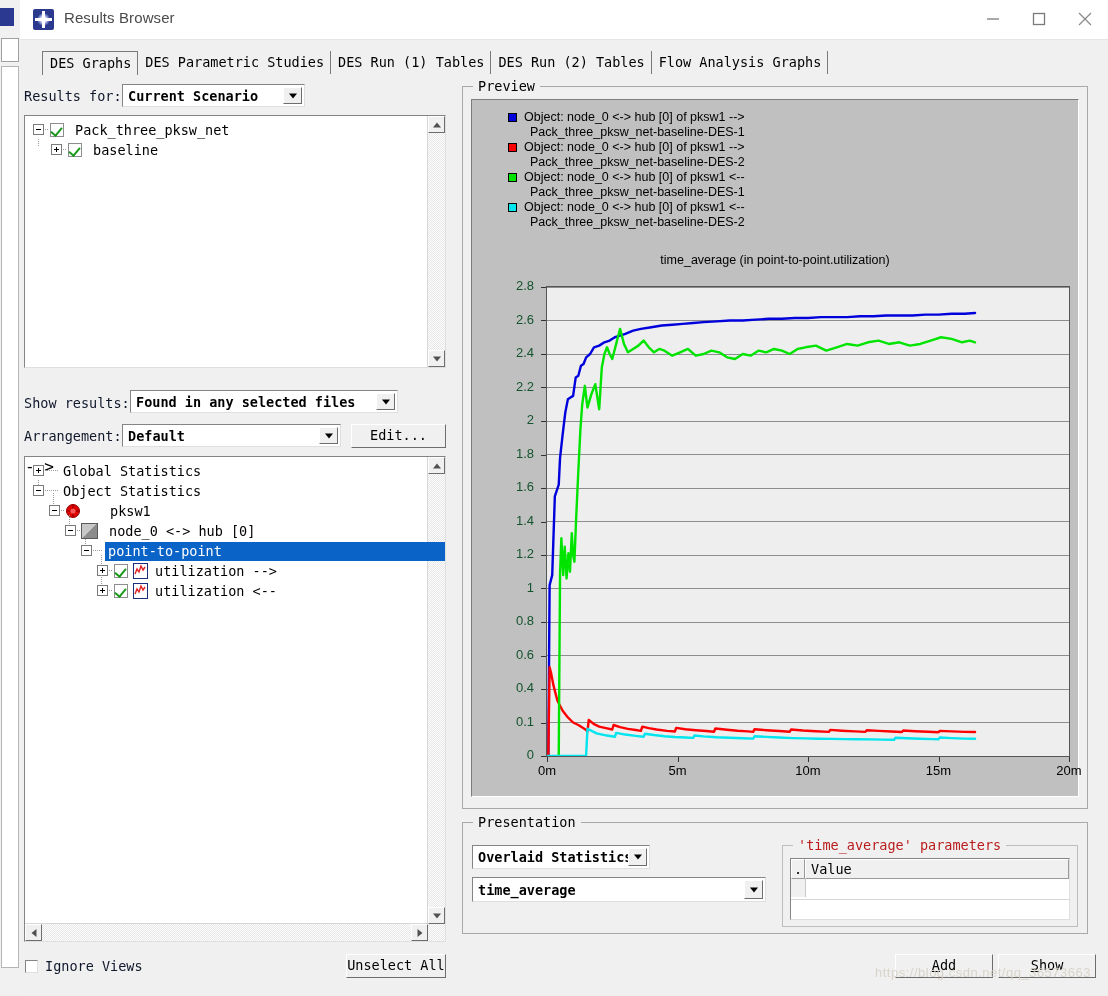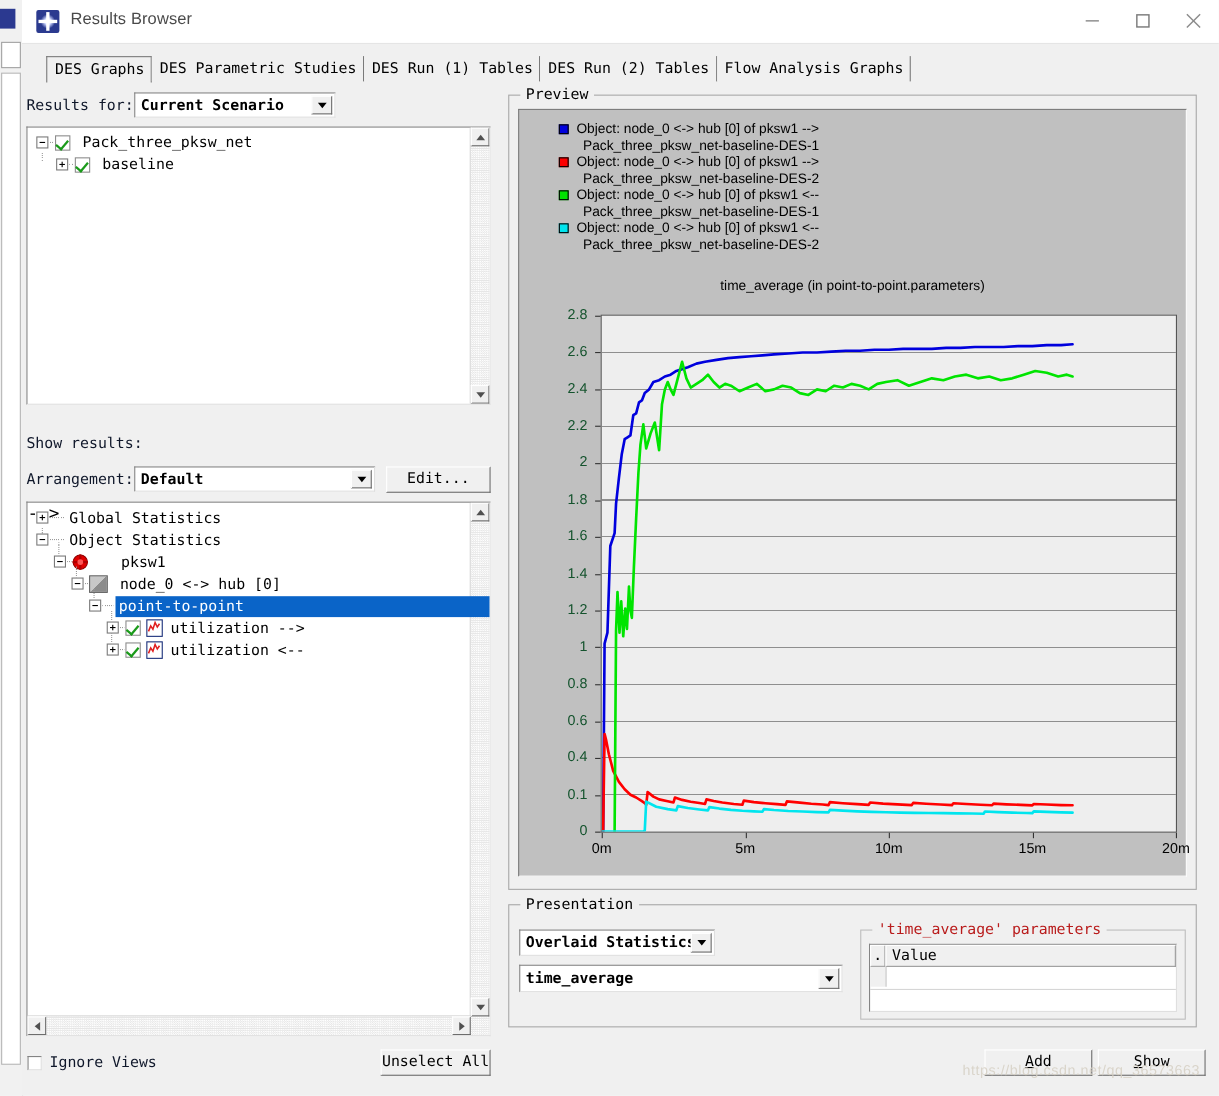--- a/index.html
+++ b/index.html
@@ -339,20 +339,24 @@
 
       <div class="tnode" style="left:26px; top:24px;">
         <div class="expander plus" style="left:0;"></div>
         <div class="dots" style="left:12px; width:4px;"></div>
         <div class="chk on" style="left:17px;"></div>
         <div class="tlabel" style="left:42px;">baseline</div>
       </div>
     </div>
 
     <div class="lbl" style="left:4px; top:395px;">Show results:</div>
+    <div class="combo" style="left:110px; top:390px; width:268px; height:23px;">
+      <div class="ctext">Found in any selected files</div>
+      <div class="cbtn"></div>
+    </div>
 
     <div class="lbl" style="left:4px; top:428px;">Arrangement:</div>
     <div class="combo" style="left:102px; top:424px; width:219px; height:23px;">
       <div class="ctext">Default</div>
       <div class="cbtn"></div>
     </div>
     <div class="btn" style="left:331px; top:424px; width:95px; height:24px;">
       <span>Edit...</span>
     </div>
 
@@ -476,21 +480,21 @@
 
         <div class="legend-row">
           <span class="legend-sw" style="background:#00e5ee;"></span>
           <span class="legend-t1">Object: node_0 &lt;-&gt; hub [0] of pksw1 &lt;--</span>
         </div>
         <div class="legend-row2">
             <span class="legend-t2">Pack_three_pksw_net-baseline-DES-2</span>
           </div>
       </div>
 
-      <div class="chart-title">time_average (in point-to-point.parameters)</div>
+      <div class="chart-title">time_average (in point-to-point.utilization)</div>
 
       <div class="plotarea" id="plotarea" style="left:74px; top:186px; width:524px; height:471px;">
         <svg id="chart-svg" width="522" height="469" viewBox="0 0 522 469" preserveAspectRatio="none" style="position:absolute; left:0; top:0;">
             <line x1="0" x2="522" y1="435.5" y2="435.5" stroke="#8e8e8e" stroke-width="1" shape-rendering="crispEdges"></line>
             <line x1="0" x2="522" y1="402" y2="402" stroke="#8e8e8e" stroke-width="1" shape-rendering="crispEdges"></line>
             <line x1="0" x2="522" y1="368.5" y2="368.5" stroke="#8e8e8e" stroke-width="1" shape-rendering="crispEdges"></line>
             <line x1="0" x2="522" y1="335" y2="335" stroke="#8e8e8e" stroke-width="1" shape-rendering="crispEdges"></line>
             <line x1="0" x2="522" y1="301.5" y2="301.5" stroke="#8e8e8e" stroke-width="1" shape-rendering="crispEdges"></line>
             <line x1="0" x2="522" y1="268" y2="268" stroke="#8e8e8e" stroke-width="1" shape-rendering="crispEdges"></line>
             <line x1="0" x2="522" y1="234.5" y2="234.5" stroke="#8e8e8e" stroke-width="1" shape-rendering="crispEdges"></line>

